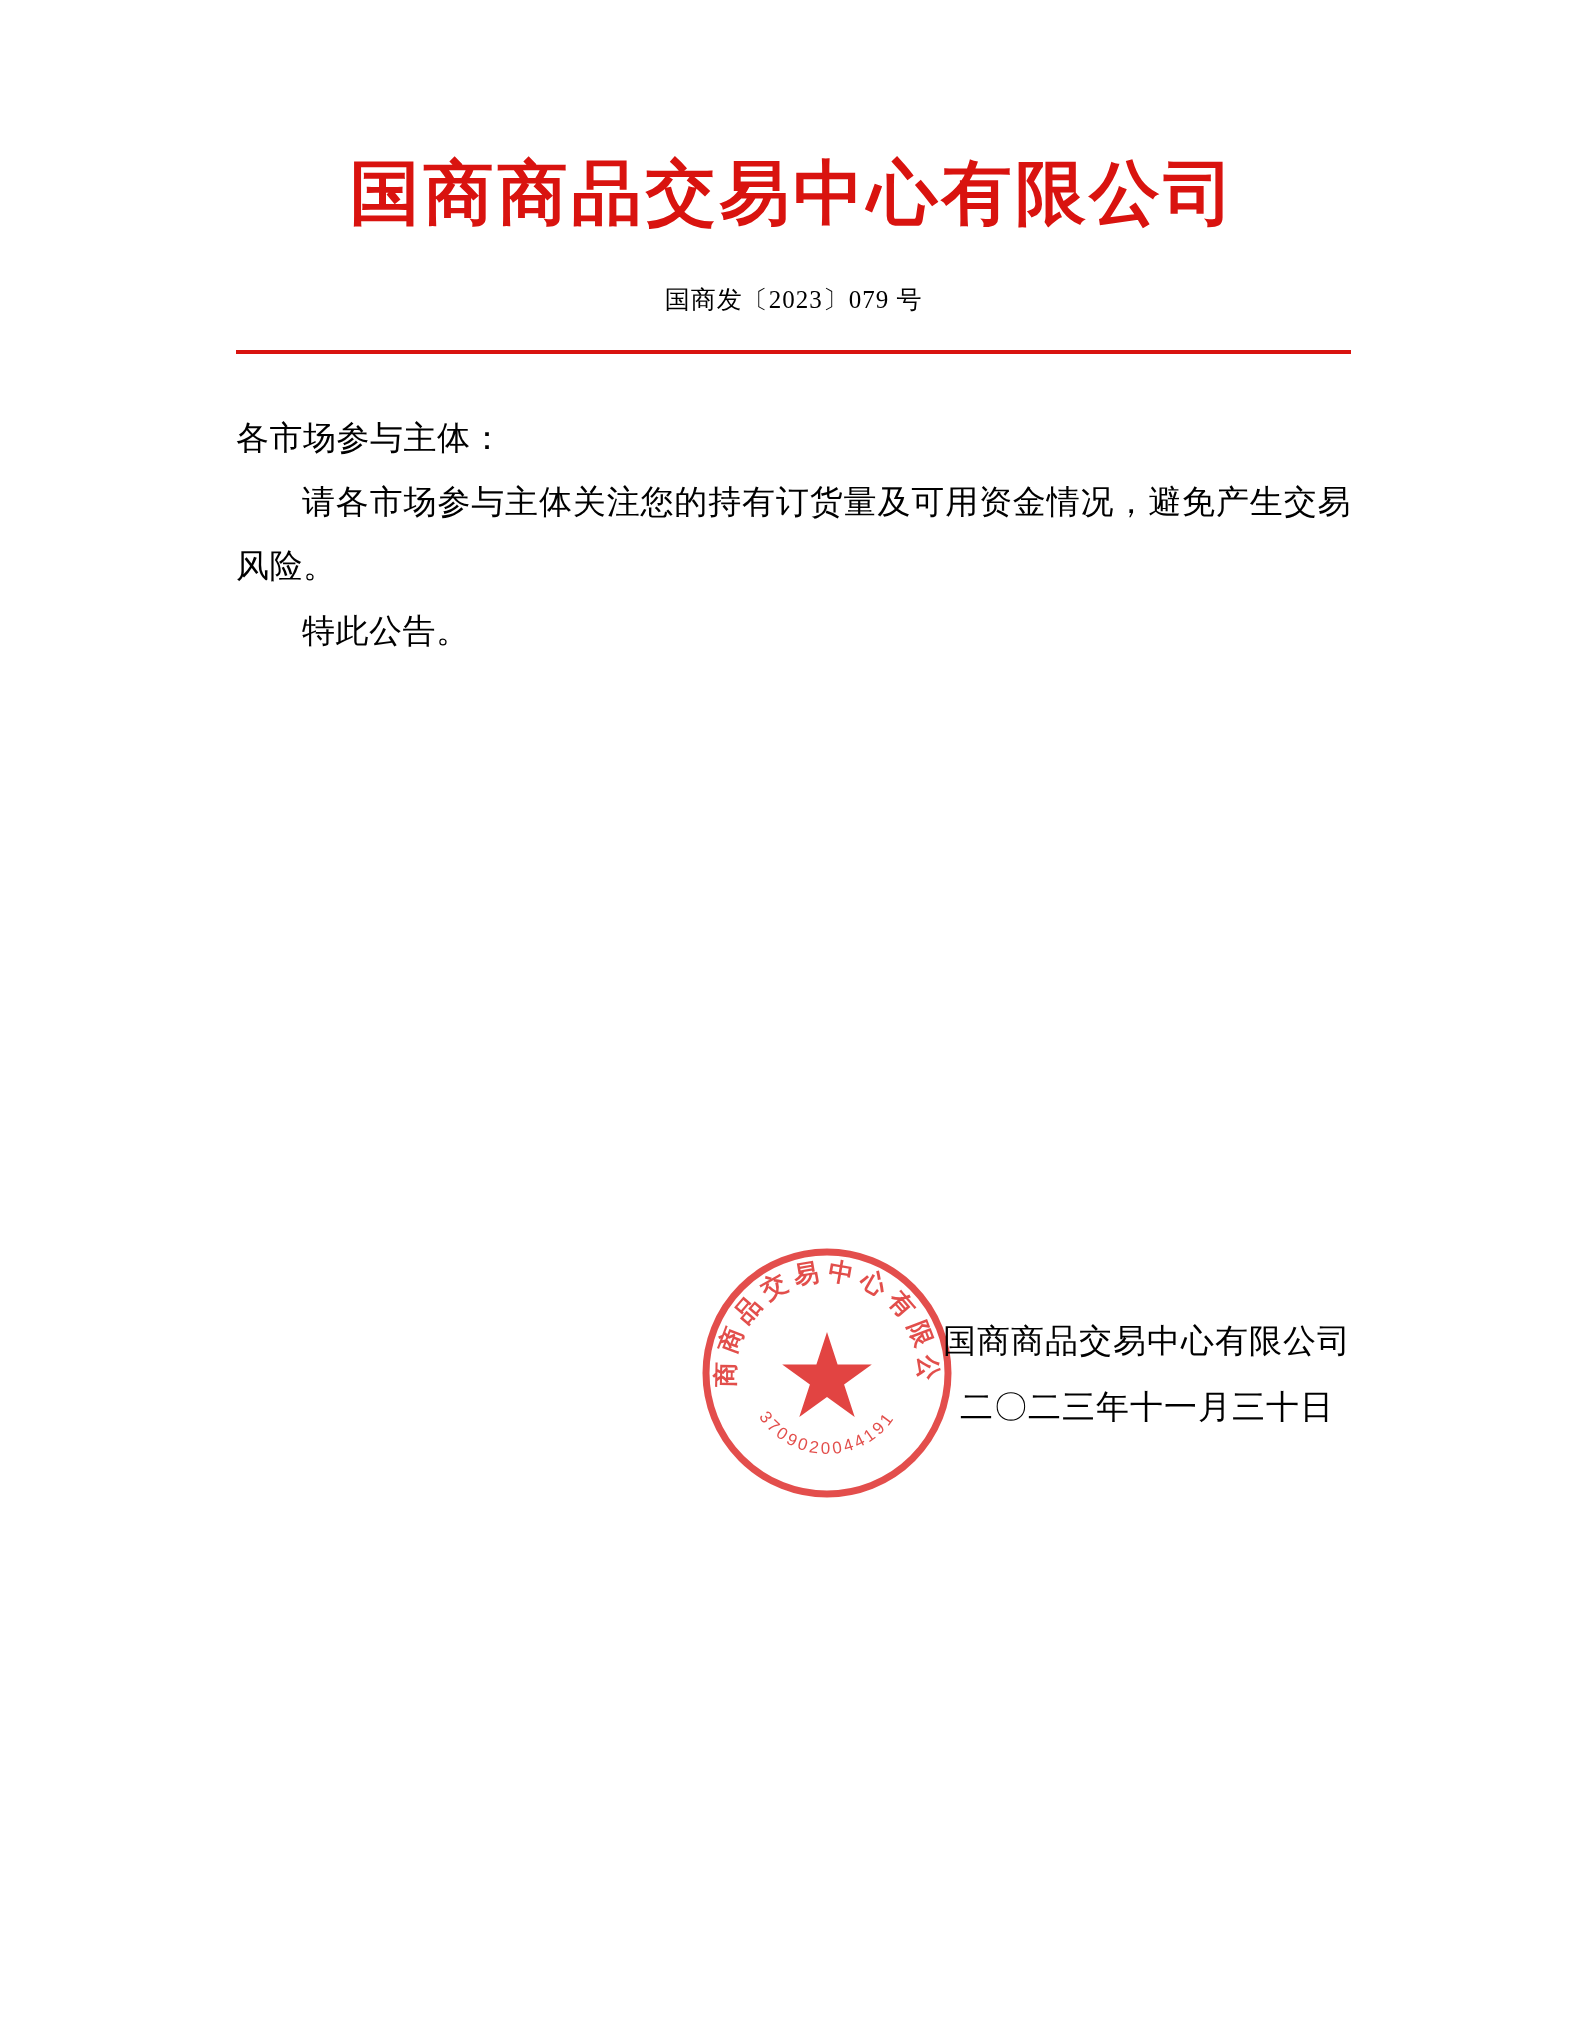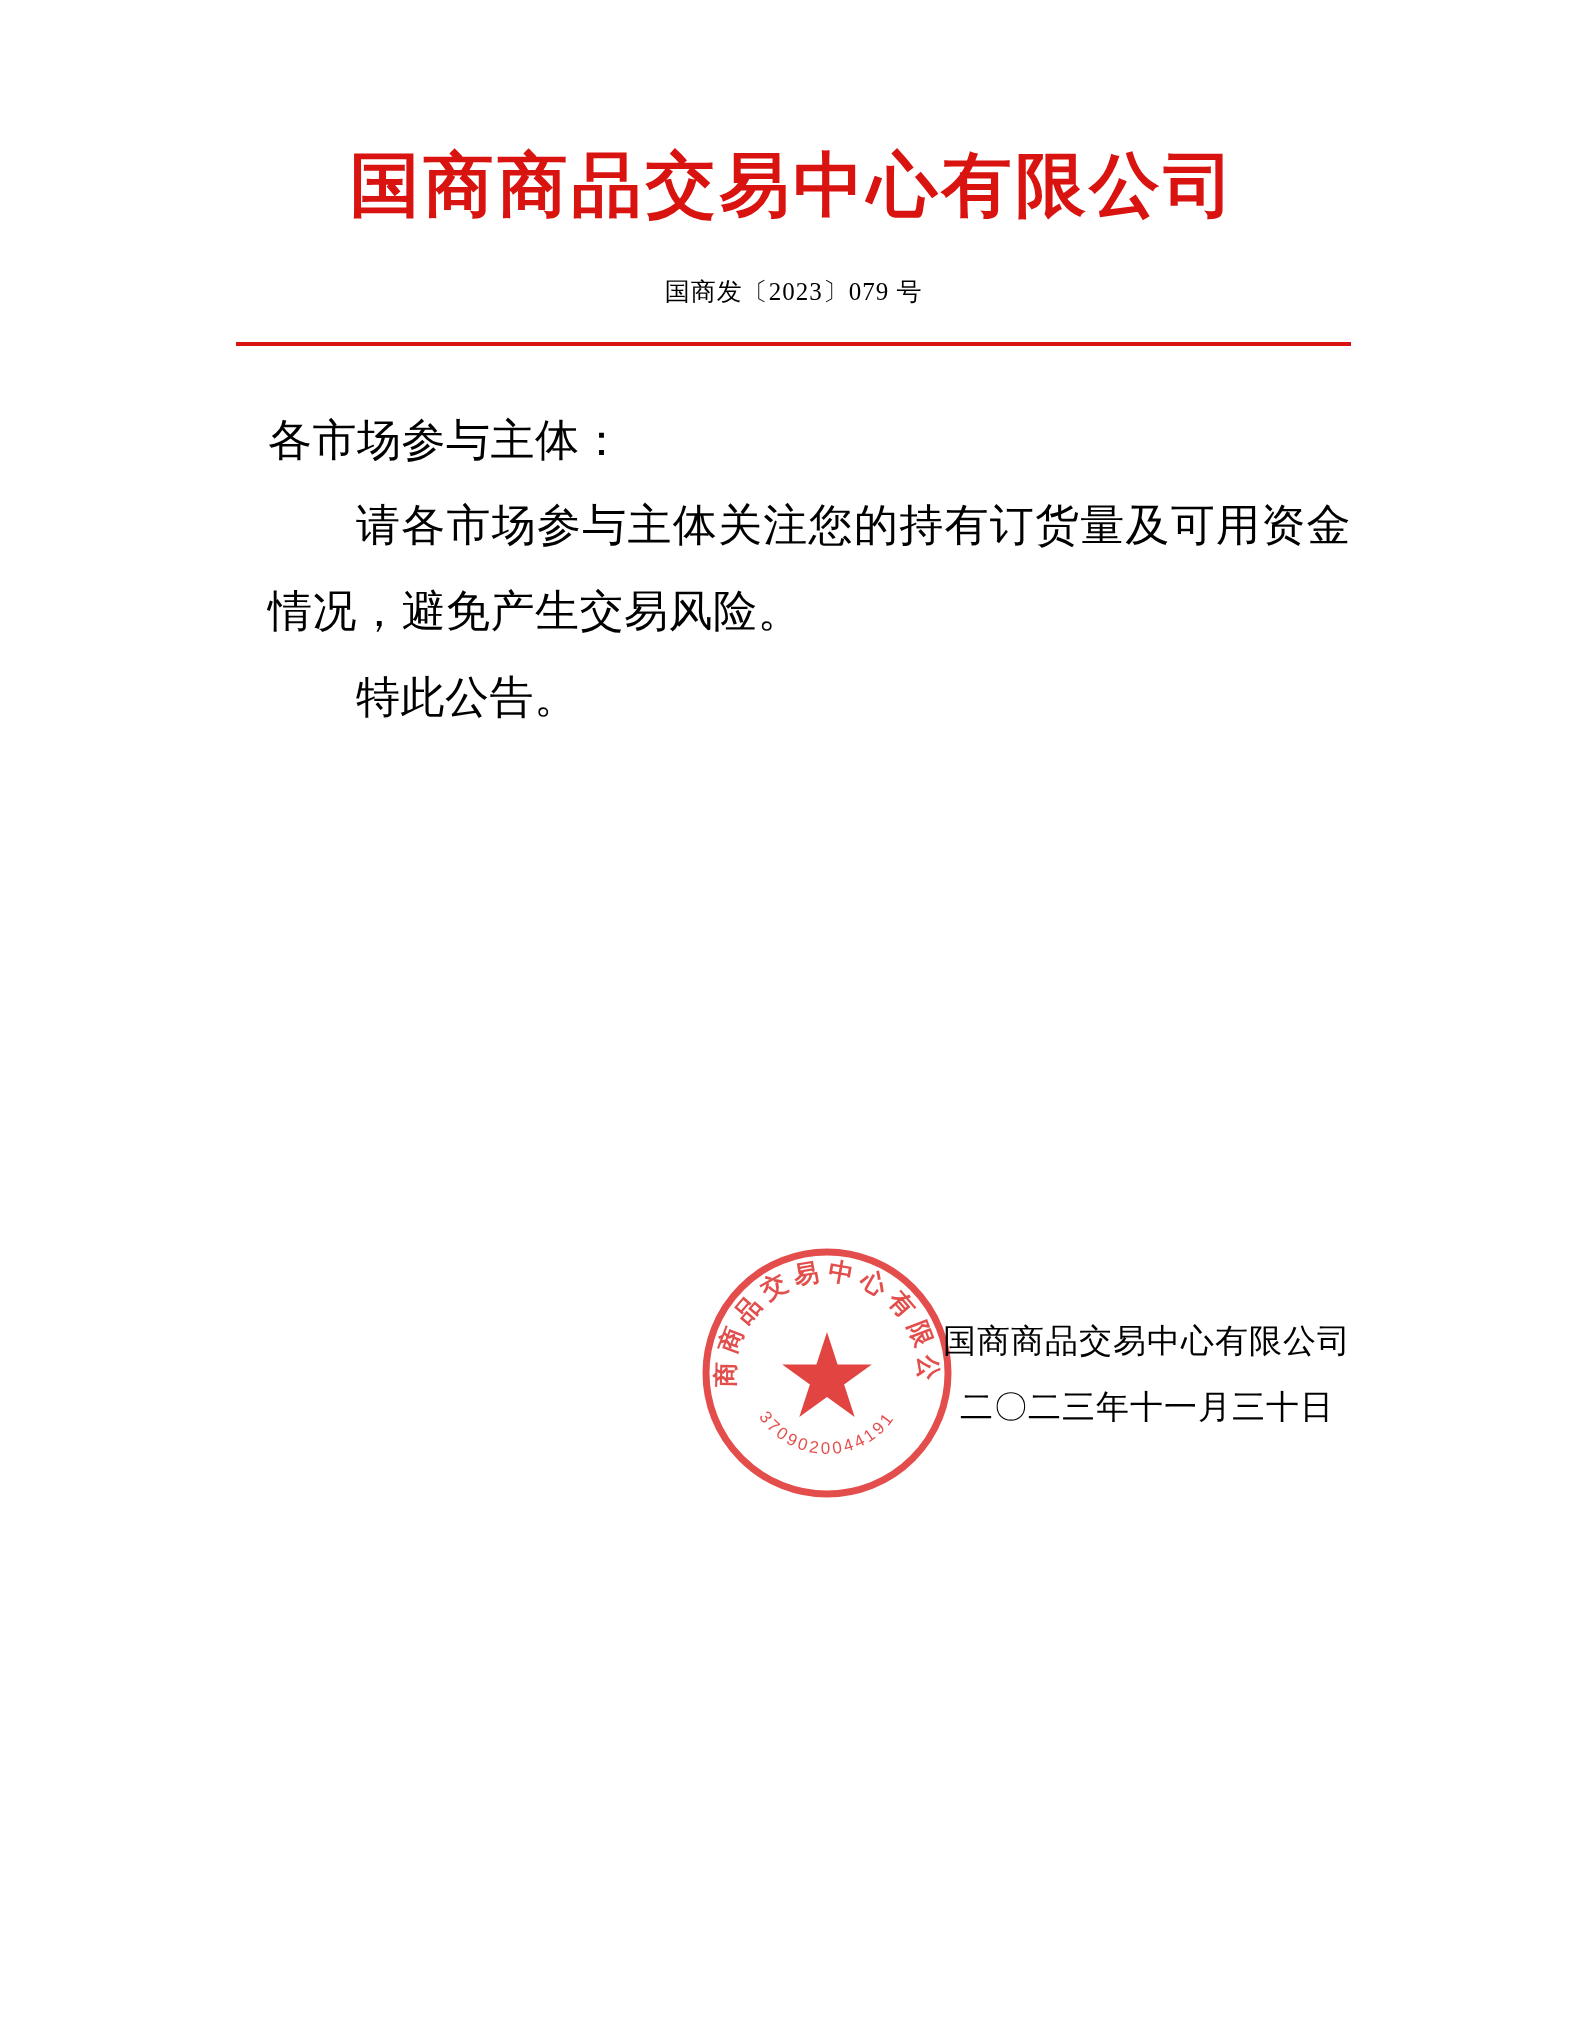--- a/index.html
+++ b/index.html
@@ -14,21 +14,21 @@
     font-family: "Liberation Serif", "DejaVu Serif", serif;
     color: #000000;
     overflow: hidden;
   }
 
   .page {
     position: relative;
     width: 1587px;
     height: 2028px;
     box-sizing: border-box;
-    padding: 6px 236px;
+    padding: 14px 236px;
   }
 
   
   .doc-title {
     margin: 0;
     padding-top: 140px;
     text-align: center;
     color: #d9130f;
     font-family: "Liberation Serif", "DejaVu Serif", serif;
     font-weight: bold;
@@ -59,25 +59,24 @@
     margin: 0;
     padding-top: 86px;
     text-align: center;
     font-size: 40px;
     font-weight: bold;
     letter-spacing: 2px;
   }
 
   .content {
     padding-top: 52px;
-    font-size: 44px;
+    font-size: 33px;
     line-height: 1.95;
     letter-spacing: 0.5px;
     text-align: justify;
-    margin-left: 32px;
   }
 
   .content p {
     margin: 0;
   }
 
   .content p.indent {
     text-indent: 2em;
   }
 

